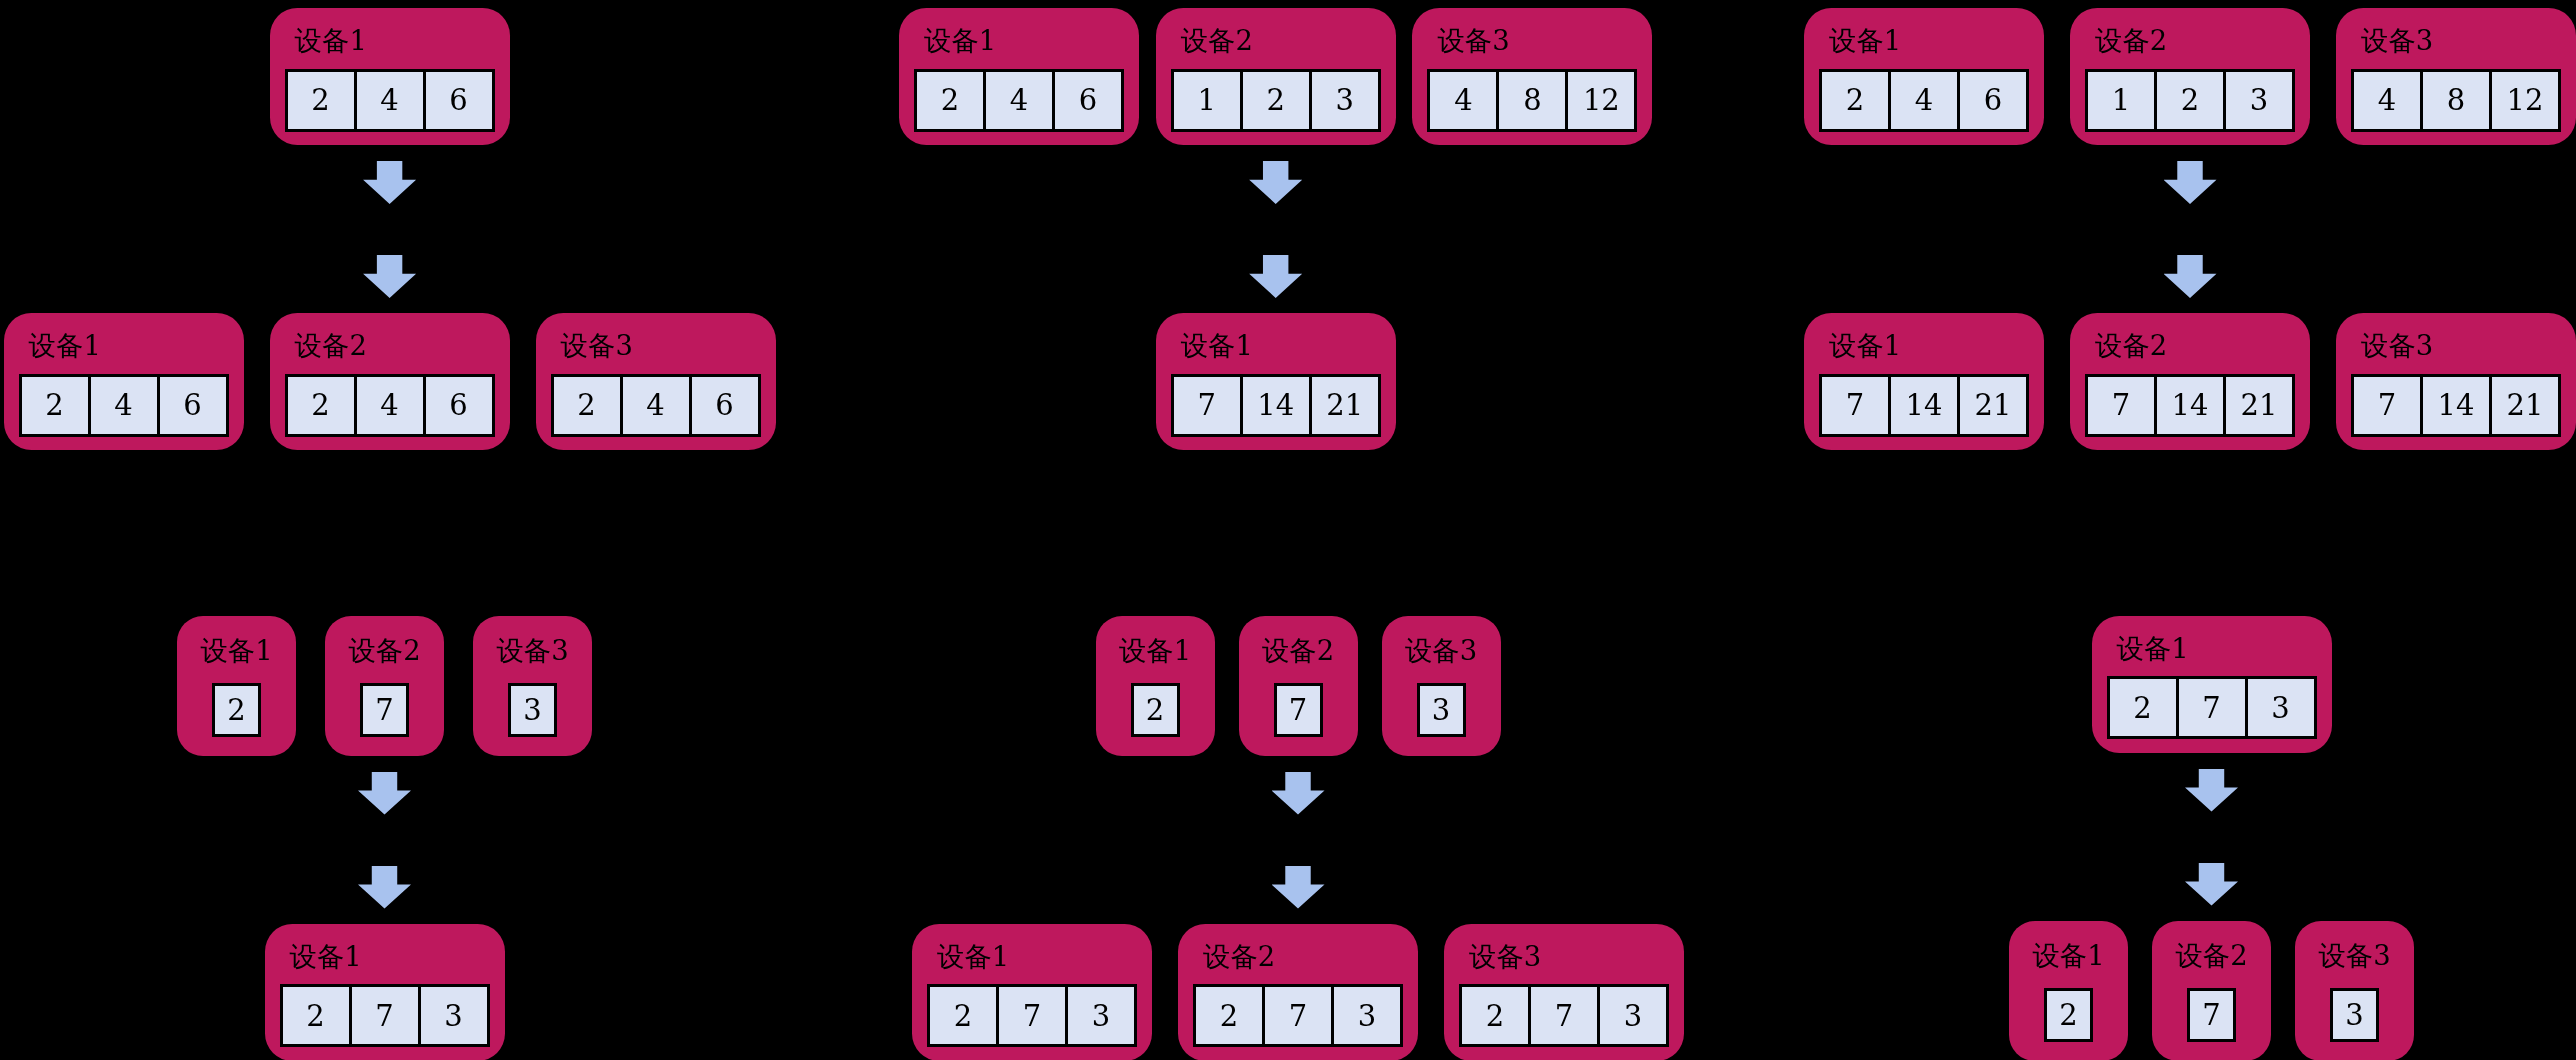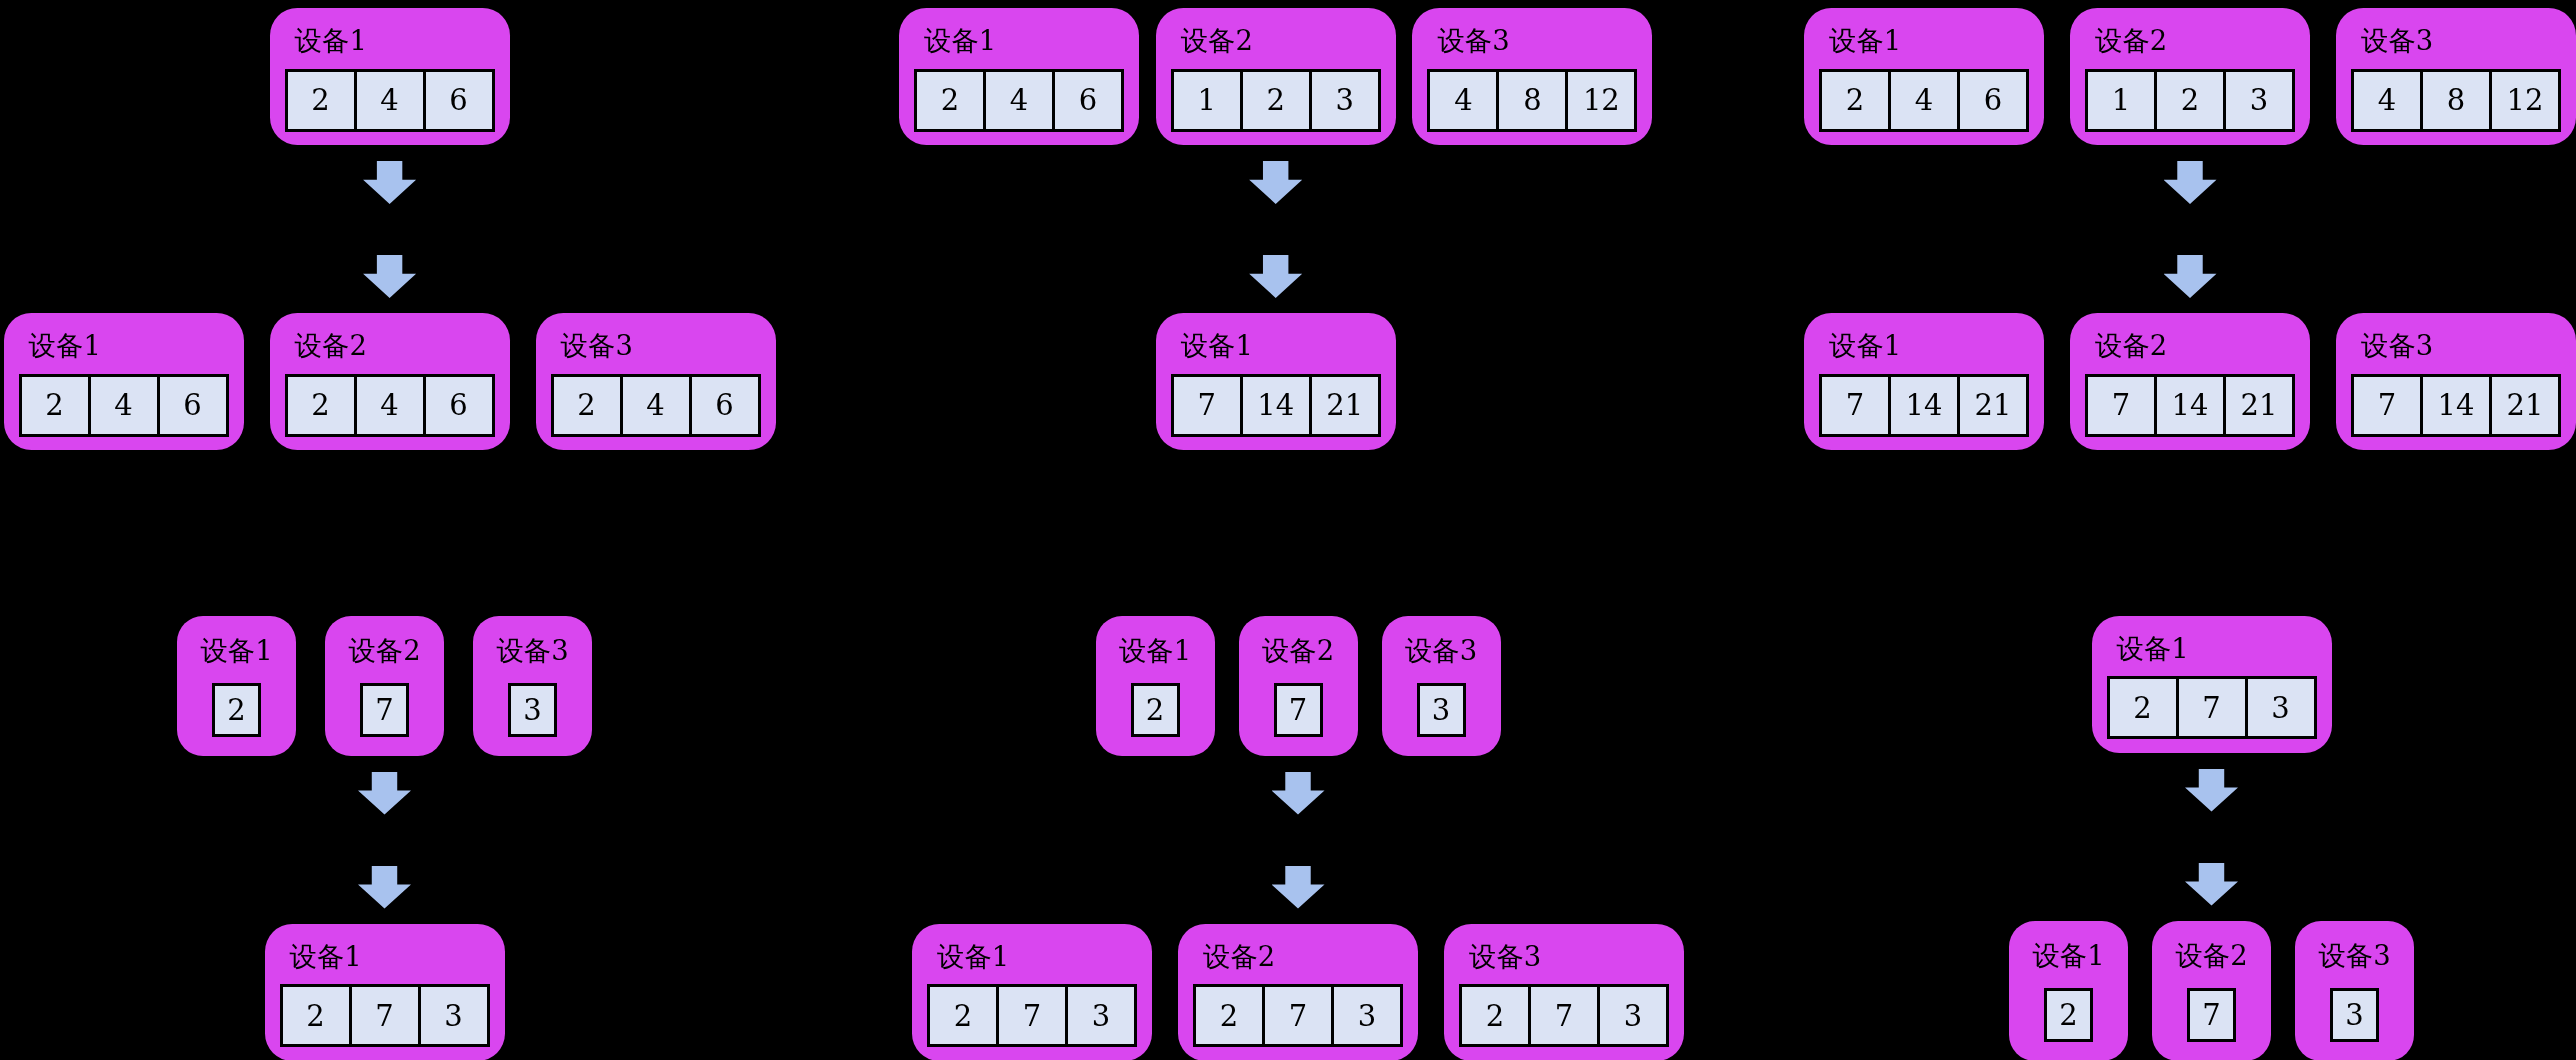--- a/index.html
+++ b/index.html
@@ -7,21 +7,21 @@
     position:relative; width:2576px; height:1061px; background:#000000;
     font-family:"DejaVu Serif","Liberation Serif",serif; color:#000000;
   }
   .panel { position:absolute; display:flex; flex-direction:column; align-items:center; }
   .row { display:flex; gap:26px; }
   .row.tight { gap:16.7px; }
   .row.narrow { gap:24px; }
   .row.wideGap { gap:29px; }
 
   .devbox {
-    background:#d946ef; border-radius:27.4px;
+    background:#be185d; border-radius:27.4px;
     display:flex; flex-direction:column;
   }
   .devbox.wide { width:240px; height:137px; }
   .devbox.small { width:119px; height:140px; align-items:center; border-radius:26px; }
 
   .devlabel { font-size:27.4px; line-height:1.25; color:#000000; white-space:nowrap; }
   .wide > .devlabel { margin:15.5px 0 0 25px; align-self:flex-start; }
   .small > .devlabel { margin-top:18px; text-align:center; }
 
   .cells { display:flex; border:3px solid #000000; margin-top:10.7px; align-self:center; background:#000000; }

